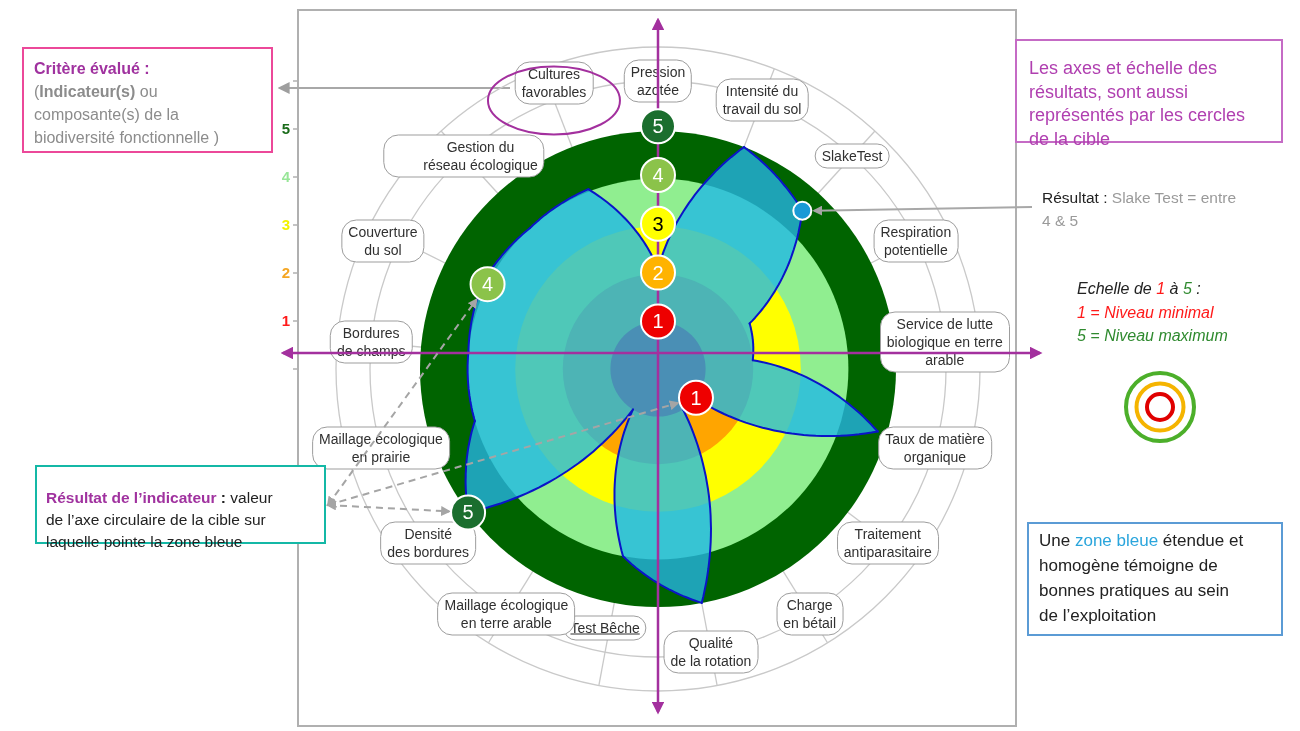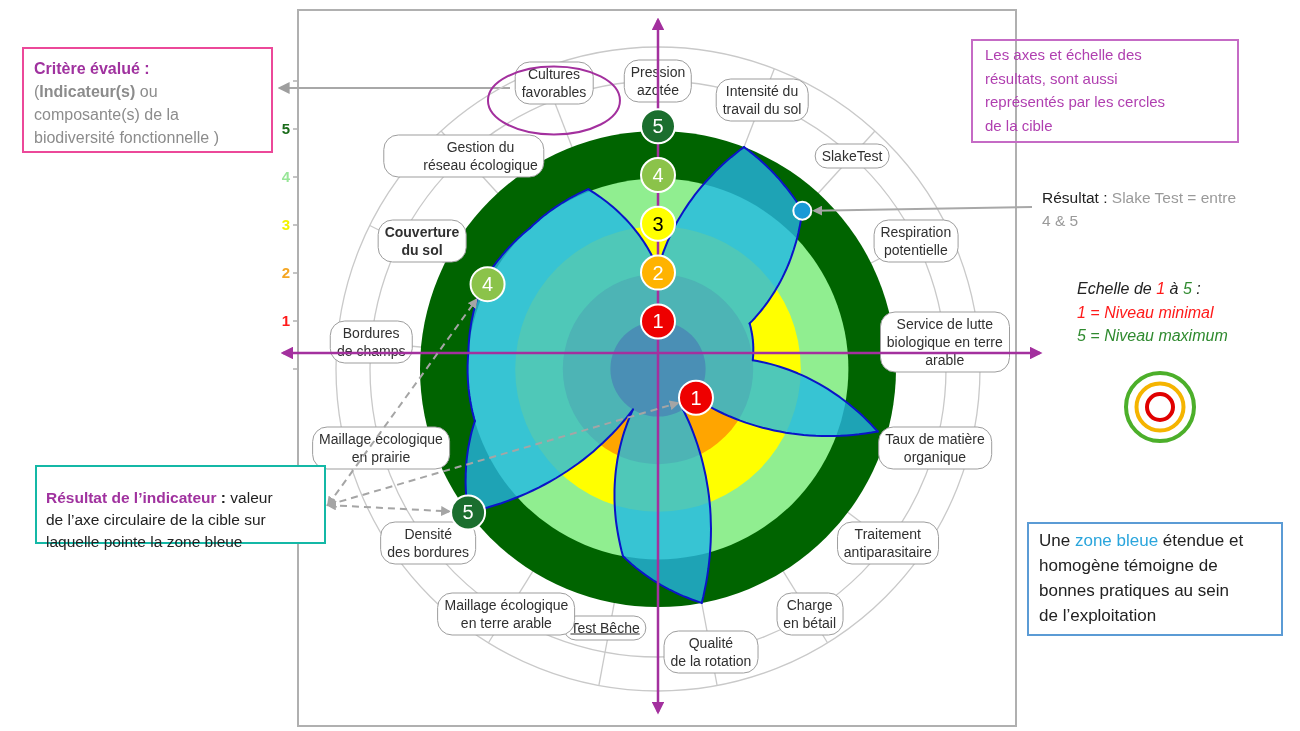--- a/index.html
+++ b/index.html
@@ -7,21 +7,21 @@
   .layer { position: absolute; left: 0; top: 0; width: 1300px; height: 731px; }
   #overlay-svg { pointer-events: none; }
   #labels-layer { position: absolute; left: 0; top: 0; width: 1300px; height: 731px; }
   .axis-label { position: absolute; transform: translate(-50%, -50%); background: #ffffff; border: 1px solid #9d9d9d; border-radius: 15px; padding: 2px 6px 3px; font-size: 14px; line-height: 18px; color: #303030; text-align: center; white-space: pre; }
   .tick-num { position: absolute; left: 268px; width: 22px; text-align: right; font-weight: bold; font-size: 15px; line-height: 18px; font-family: "Liberation Sans", sans-serif; }
   .box { position: absolute; box-sizing: border-box; }
   .line { display: block; white-space: nowrap; }
   #criterion-box { left: 22px; top: 47px; width: 251px; height: 106px; border: 2px solid #ec4899; padding: 8px 10px; font-size: 16px; line-height: 23px; color: #8c8c8c; }
   #criterion-box .title { color: #a0329f; font-weight: bold; }
   #criterion-box .bold { font-weight: bold; color: #8c8c8c; }
-  #axes-note-box { left: 971px; top: 39px; width: 268px; height: 104px; border: 2px solid #c56bc5; padding: 2px 12px; font-size: 15px; line-height: 23.5px; color: #b03fb0; }
+  #axes-note-box { left: 1015px; top: 39px; width: 268px; height: 104px; border: 2px solid #c56bc5; padding: 16px 12px; font-size: 18px; line-height: 23.5px; color: #b03fb0; }
   #slake-result { left: 1042px; top: 186px; font-size: 15.5px; line-height: 23px; color: #9a9a9a; }
   #slake-result .lbl { color: #222222; }
   #scale-legend { left: 1077px; top: 277px; font-size: 16px; line-height: 23.5px; color: #222222; font-style: italic; }
   #bluezone-note { left: 1027px; top: 522px; width: 256px; height: 114px; border: 2px solid #5b9bd5; padding: 4px 10px; font-size: 17px; line-height: 25px; color: #222222; }
   #indicator-box { left: 35px; top: 465px; width: 291px; height: 79px; border: 2px solid #14b8a6; padding: 20px 9px; font-size: 15.5px; line-height: 22px; color: #222222; background: #ffffff; }
   #indicator-box .title { color: #a0329f; font-weight: bold; }
   #indicator-box .colon { font-weight: bold; }
   svg text { font-family: "Liberation Sans", sans-serif; }
 </style>
 </head>
@@ -125,21 +125,21 @@
 de la rotation</div>
       <div class="axis-label" style="left: 605.1px; top: 628px; text-decoration: underline;">Test Bêche</div>
       <div class="axis-label" style="left: 506.4px; top: 613.9px;">Maillage écologique
 en terre arable</div>
       <div class="axis-label" style="left: 428.2px; top: 542.6px;">Densité
 des bordures</div>
       <div class="axis-label" style="left: 381px; top: 447.8px;">Maillage écologique
 en prairie</div>
       <div class="axis-label" style="left: 371.2px; top: 342.4px;">Bordures
 de champs</div>
-      <div class="axis-label" style="left: 422px; top: 240.6px; font-weight: bold;">Couverture
+      <div class="axis-label" style="left: 383px; top: 240.6px;">Couverture
 du sol</div>
       <div class="axis-label" style="left: 464px; top: 156.2px; padding-left: 39px;">Gestion du
 réseau écologique</div>
       <div class="axis-label" style="left: 554px; top: 83px;">Cultures
 favorables</div>
     </div>
 
   <svg id="overlay-svg" class="layer" width="1300" height="731" viewBox="0 0 1300 731">
     <defs>
       <marker id="arrow-purple" viewBox="0 0 10 10" refX="8" refY="5" markerWidth="5" markerHeight="5" orient="auto-start-reverse">

